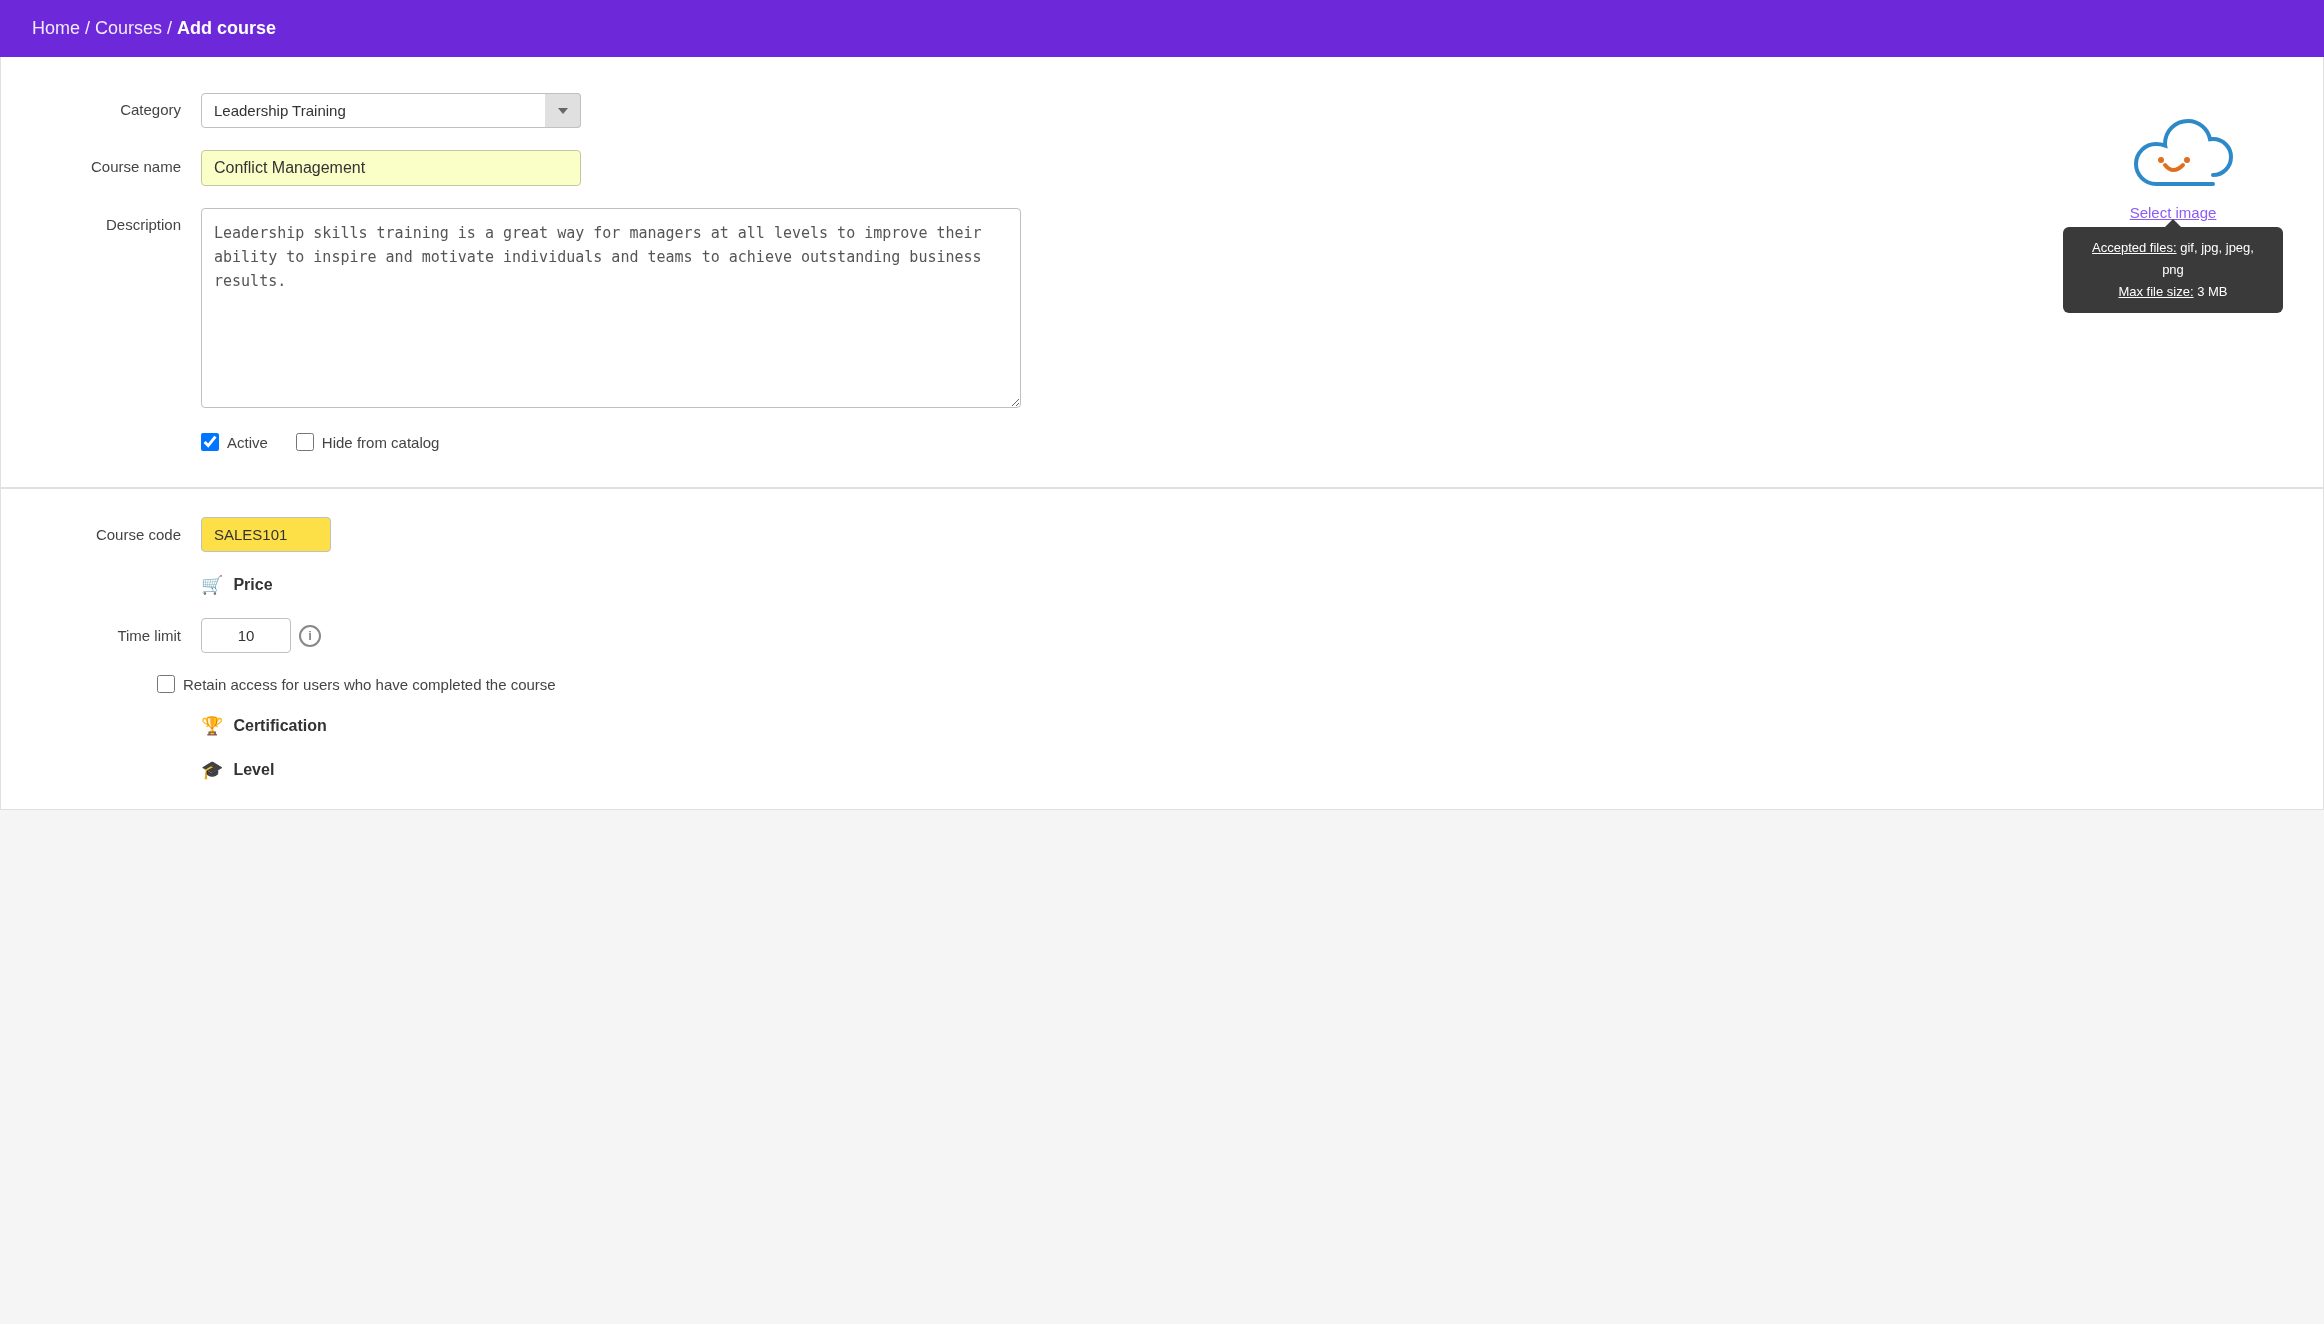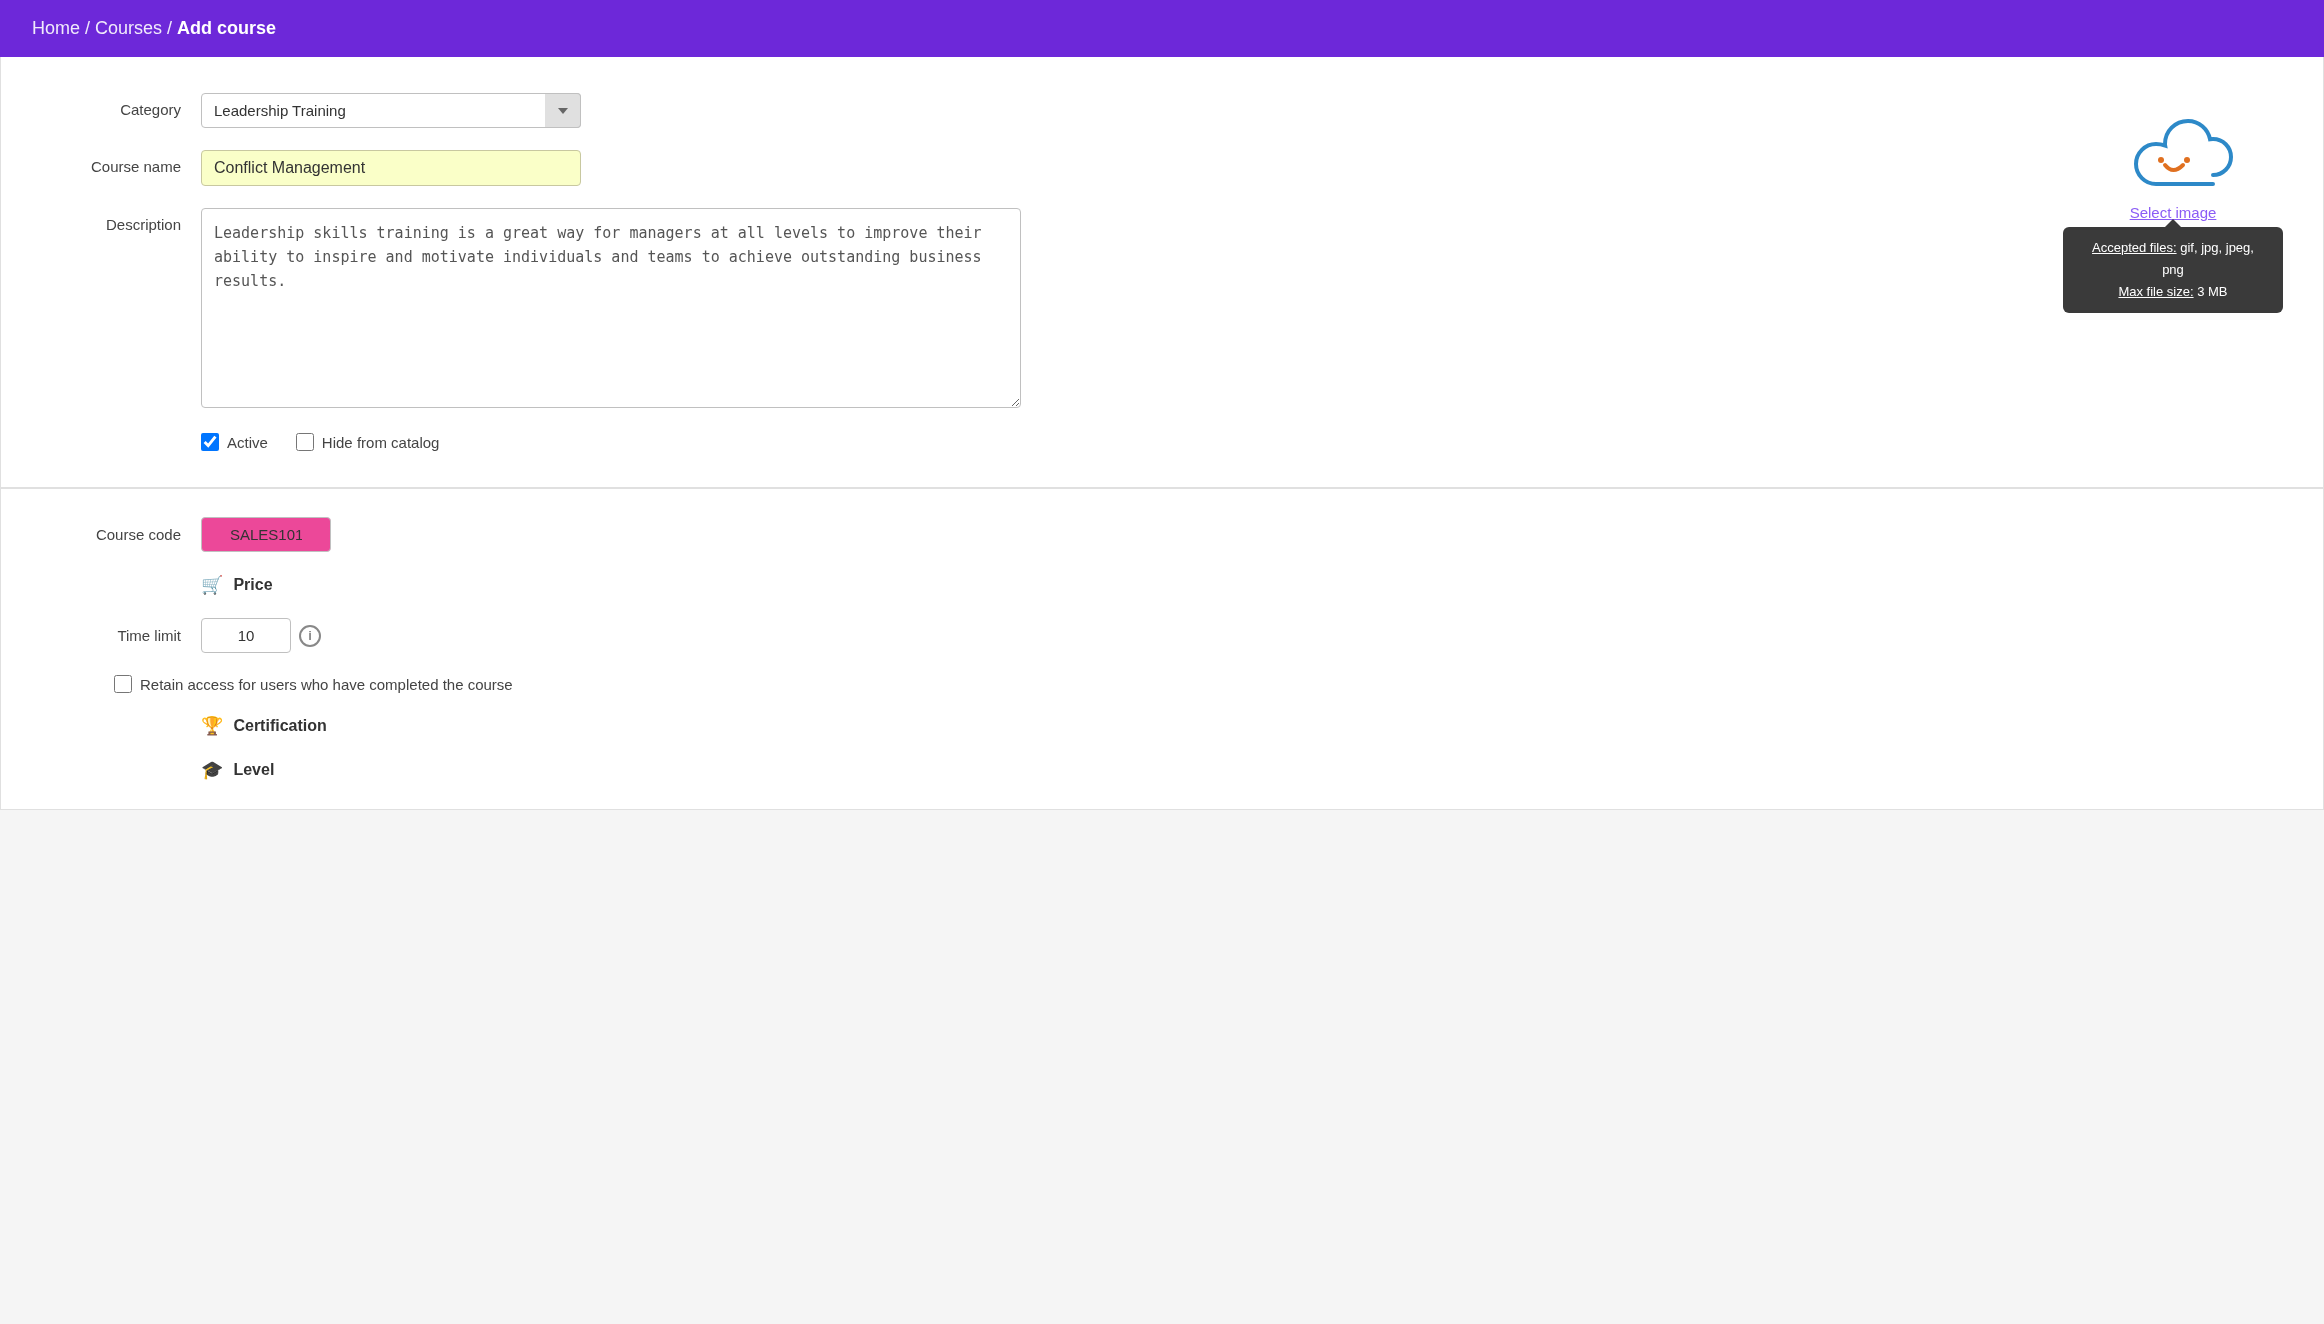--- a/index.html
+++ b/index.html
@@ -193,24 +193,24 @@
     }
     .bottom-label {
       width: 160px;
       font-size: 15px;
       color: #444;
       text-align: right;
       padding-right: 20px;
       flex-shrink: 0;
     }
     .code-input {
-      background: #ec4899;
+      background: #fde047;
       border: 1.5px solid #c0c0c0;
       border-radius: 4px;
-      padding: 8px 28px;
+      padding: 8px 12px;
       font-size: 15px;
       width: 130px;
       color: #333;
       outline: none;
     }
     .section-header {
       display: flex;
       align-items: center;
       gap: 10px;
       margin-left: 160px;
@@ -243,21 +243,21 @@
       display: inline-flex;
       align-items: center;
       justify-content: center;
       font-size: 13px;
       font-weight: bold;
       margin-left: 8px;
       cursor: pointer;
       flex-shrink: 0;
     }
     .retain-row {
-      margin-left: 73px;
+      margin-left: 116px;
       margin-bottom: 22px;
       display: flex;
       align-items: center;
       gap: 8px;
       font-size: 15px;
       color: #444;
     }
     .retain-row input[type="checkbox"] {
       width: 18px;
       height: 18px;

